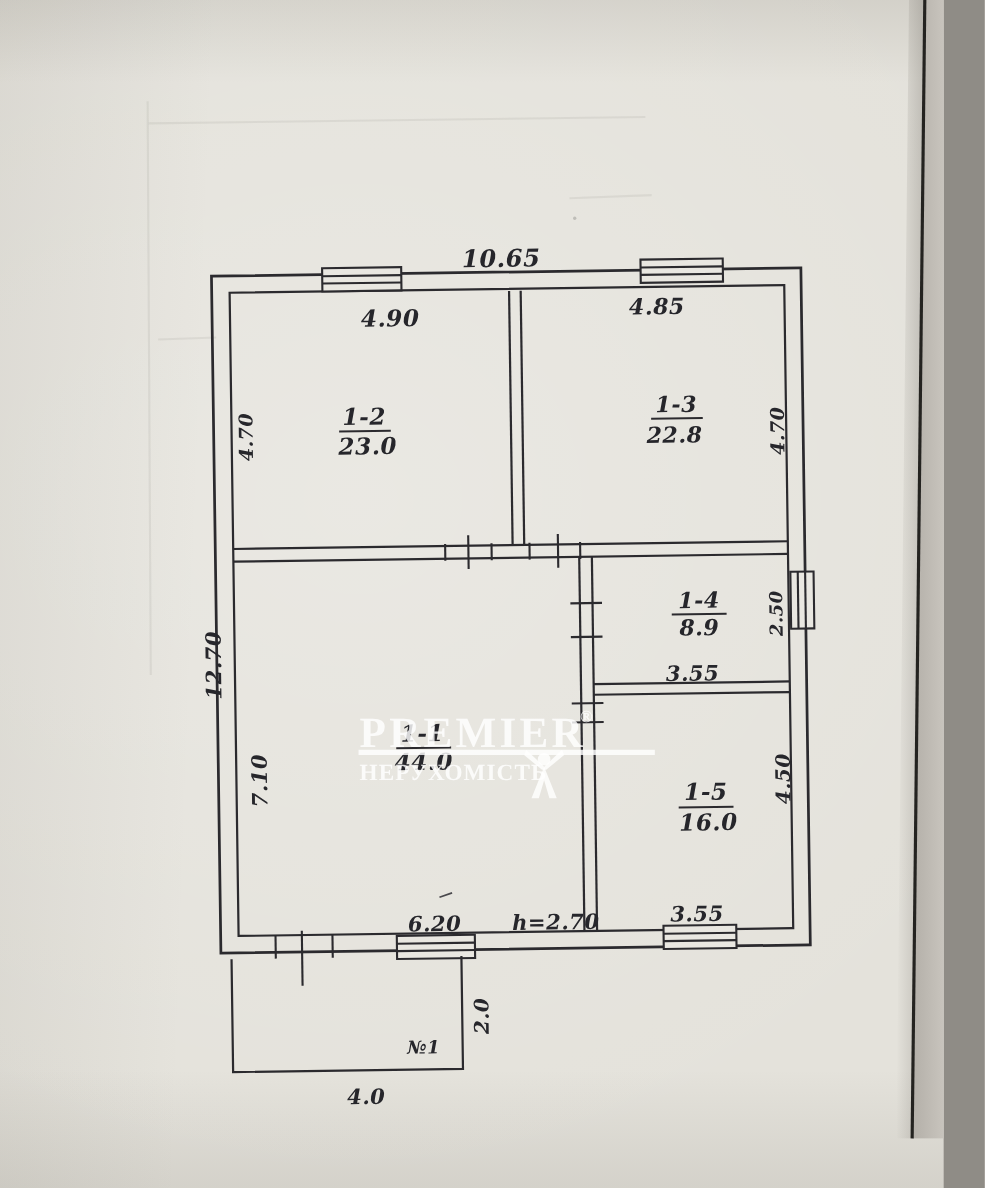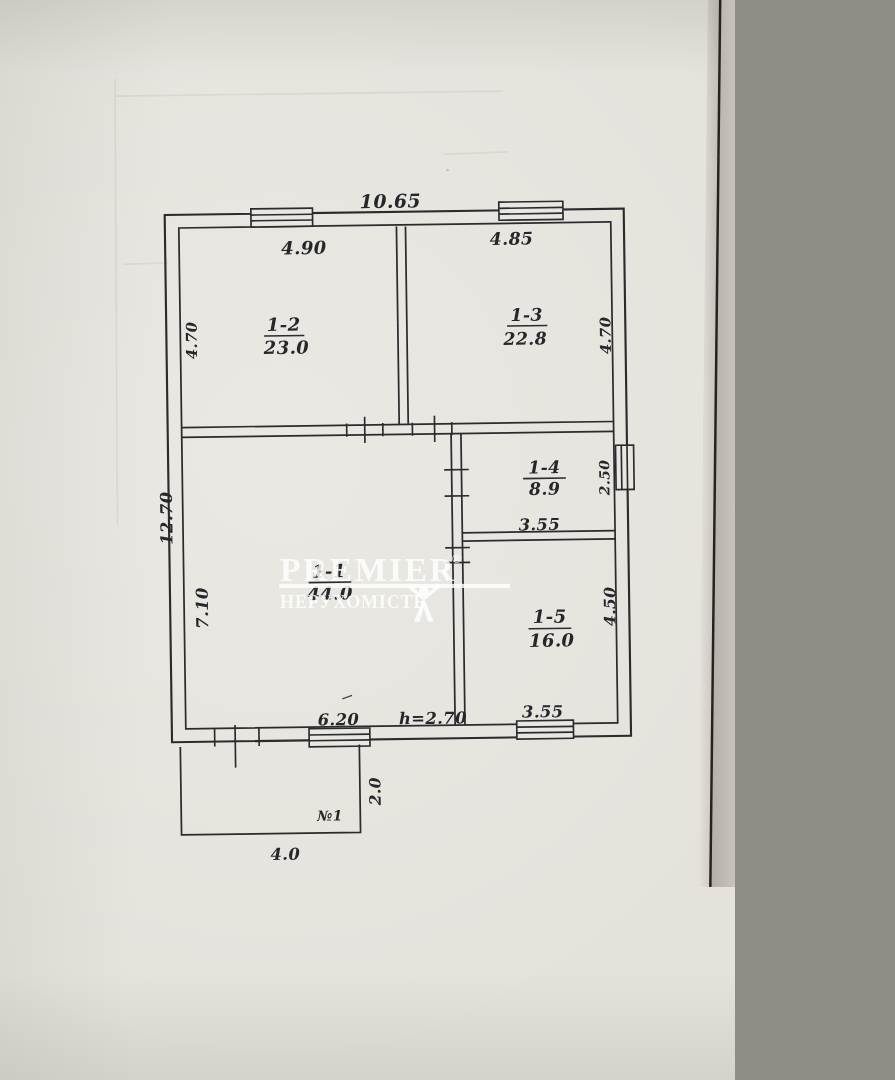--- a/index.html
+++ b/index.html
@@ -1,16 +1,16 @@
 <!DOCTYPE html>
 <html><head>
 <meta charset="utf-8">
 <style>
   html,body{margin:0;padding:0;background:#8f8c86;}
-  .stage{position:relative;width:735px;height:1080px;overflow:hidden;
+  .stage{position:relative;width:858px;height:1080px;overflow:hidden;
          font-family:"DejaVu Serif", serif;}
   .paper{position:absolute;inset:0;
     background:
       radial-gradient(130% 95% at 38% 42%, rgba(255,255,255,0.22), rgba(0,0,0,0) 62%),
       linear-gradient(180deg, rgba(125,120,110,0.16), rgba(0,0,0,0) 7%),
       linear-gradient(0deg, rgba(115,110,100,0.14), rgba(0,0,0,0) 10%),
       linear-gradient(92deg, rgba(120,115,105,0.10), rgba(0,0,0,0) 22%),
       #e4e2db;}
   svg{position:absolute;inset:0;display:block;}
   .ink{stroke:#2b2a2e;fill:none;}

